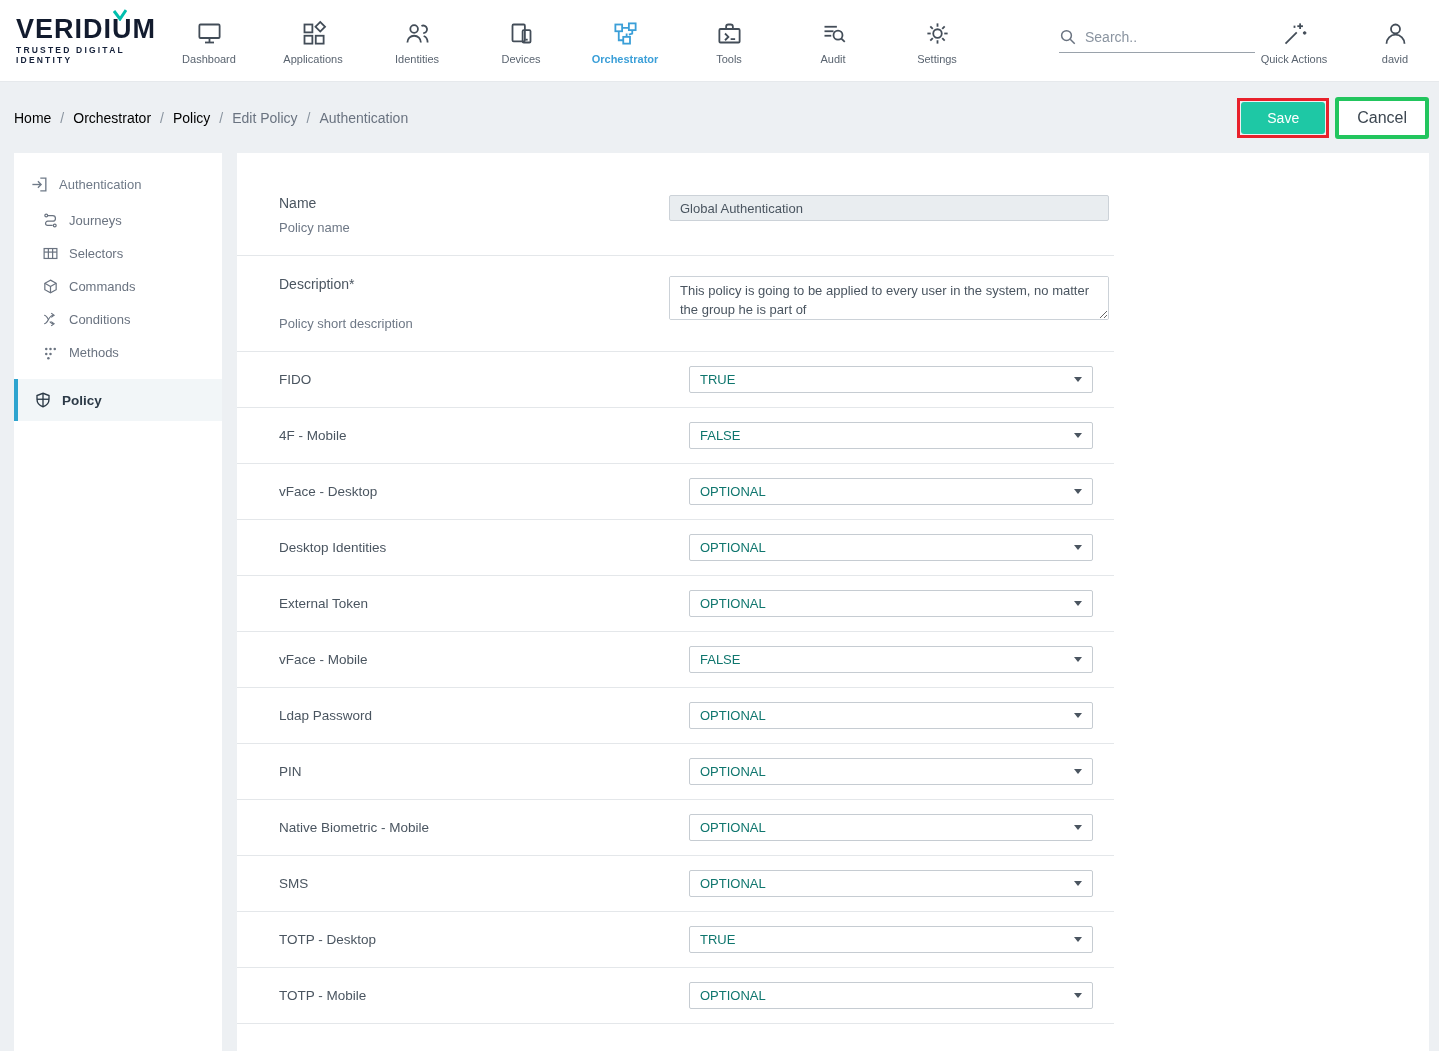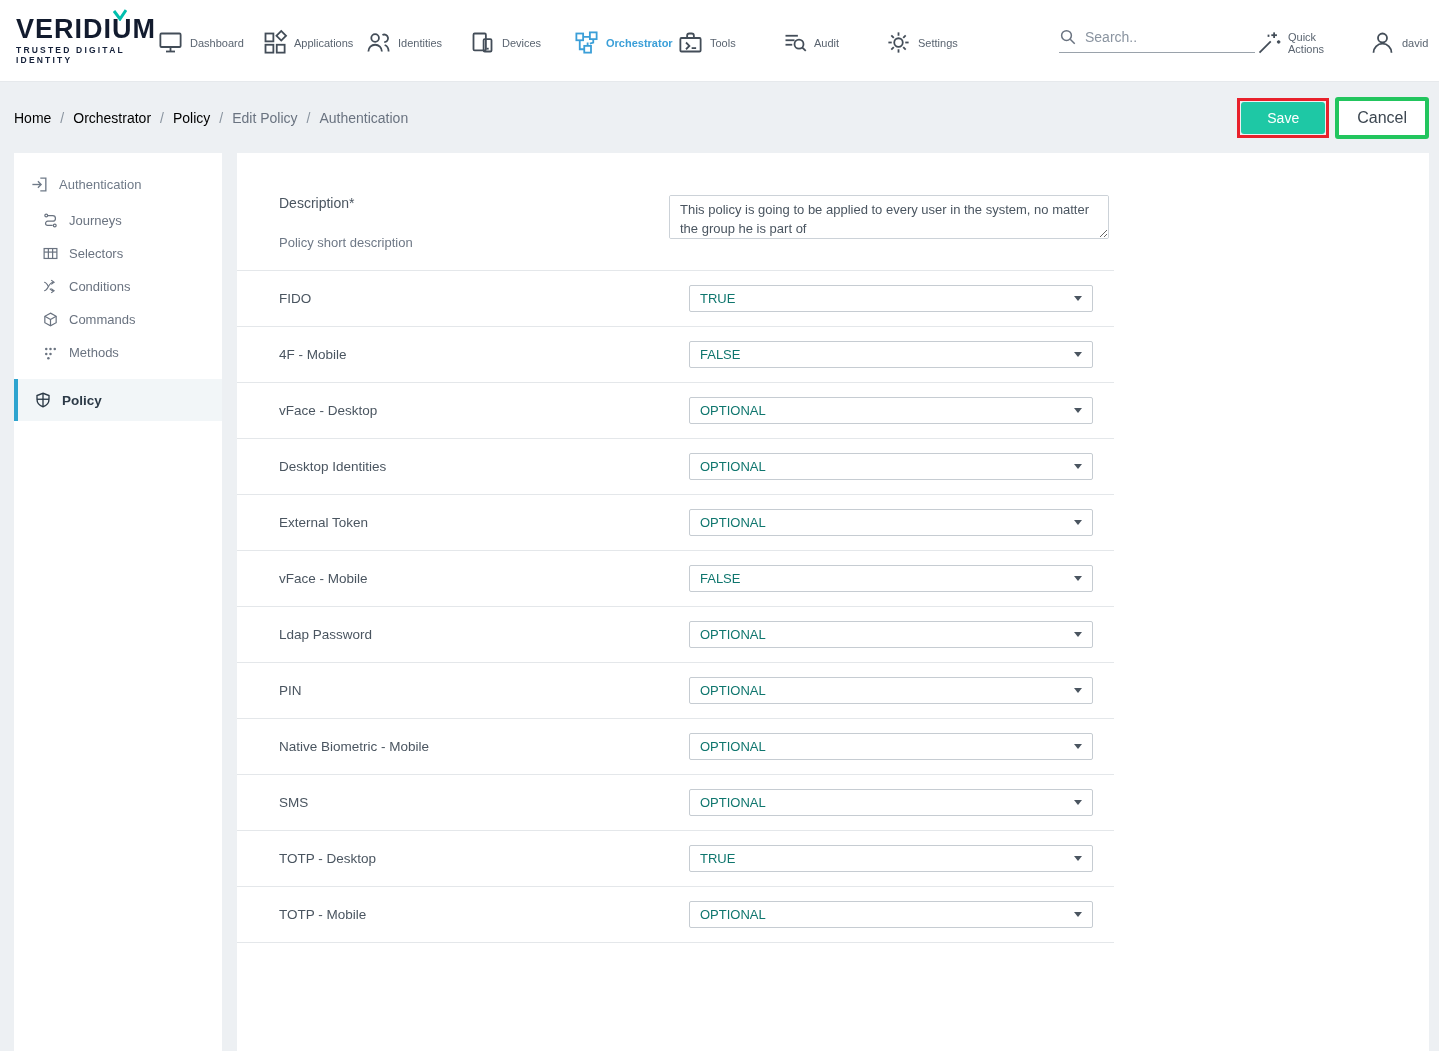--- a/index.html
+++ b/index.html
@@ -5,21 +5,21 @@
   * { margin:0; padding:0; box-sizing:border-box; }
   html,body { width:1439px; height:1051px; background:#edf0f3; font-family:"Liberation Sans", sans-serif; overflow:hidden; }
 
   
   .topbar { height:82px; background:#fff; display:flex; align-items:center; border-bottom:1px solid #e6e9ec; }
   .logo { width:218px; padding-left:16px; }
   .logo-name { font-size:27px; font-weight:bold; color:#121b2e; letter-spacing:1px; position:relative; line-height:1; }
   .logo-check { position:absolute; left:97px; top:-7px; color:#00bfae; }
   .logo-tagline { font-size:8.5px; letter-spacing:2.2px; color:#15213a; margin-top:2px; font-weight:bold; }
   .nav { display:flex; }
-  .nav-item { width:104px; display:flex; flex-direction:row; align-items:center; gap:6px; color:#434d58; cursor:pointer; padding-top:4px; }
+  .nav-item { width:104px; display:flex; flex-direction:column; align-items:center; gap:6px; color:#434d58; cursor:pointer; padding-top:4px; }
   .nav-item .nav-label { font-size:11px; color:#5a6470; }
   .nav-item.active { color:#3b9fd8; }
   .nav-item.active .nav-label { color:#3b9fd8; font-weight:bold; }
   .icon { display:inline-flex; }
   .searchbox { margin-left:70px; width:218px; display:flex; align-items:center; gap:8px; border-bottom:1px solid #9aa2ab; padding-bottom:6px; color:#6a7380; }
   .searchbox input { border:none; outline:none; font-size:14px; color:#555; width:170px; background:transparent; font-family:inherit; }
   .searchbox input::placeholder { color:#8a94a0; }
   .topbar-right { margin-left:auto; display:flex; gap:36px; padding-right:18px; }
 
   
@@ -253,37 +253,37 @@
             <line x1="3" y1="10" x2="21" y2="10"></line>
             <line x1="9" y1="5" x2="9" y2="19"></line>
             <line x1="15" y1="5" x2="15" y2="19"></line>
           </svg>
       </span>
       <span>Selectors</span>
     </div>
     <div class="side-item">
       <span class="icon">
         <svg width="17" height="17" viewBox="0 0 24 24" fill="none" stroke="currentColor" stroke-width="1.7">
+            <path d="M12 3l8 4.5v9L12 21l-8-4.5v-9z"></path>
+            <path d="M12 12l8-4.5M12 12L4 7.5M12 12v9"></path>
+          </svg>
+      </span>
+      <span>Commands</span>
+    </div>
+    <div class="side-item">
+      <span class="icon">
+        <svg width="17" height="17" viewBox="0 0 24 24" fill="none" stroke="currentColor" stroke-width="1.7">
             <path d="M3 18c6 0 6-12 13-12"></path>
             <path d="M3 6c3 0 4.5 3 6 6"></path>
             <polyline points="13,3 17,6 13,9"></polyline>
             <path d="M11 15c1.5 2 3 3 5 3"></path>
             <polyline points="13,21 17,18 13,15"></polyline>
           </svg>
       </span>
       <span>Conditions</span>
-    </div>
-    <div class="side-item">
-      <span class="icon">
-        <svg width="17" height="17" viewBox="0 0 24 24" fill="none" stroke="currentColor" stroke-width="1.7">
-            <path d="M12 3l8 4.5v9L12 21l-8-4.5v-9z"></path>
-            <path d="M12 12l8-4.5M12 12L4 7.5M12 12v9"></path>
-          </svg>
-      </span>
-      <span>Commands</span>
     </div>
     <div class="side-item">
       <span class="icon">
         <svg width="17" height="17" viewBox="0 0 24 24" fill="currentColor">
             <circle cx="6" cy="7" r="1.8"></circle>
             <circle cx="12" cy="7" r="1.8"></circle>
             <circle cx="18" cy="7" r="1.8"></circle>
             <circle cx="6" cy="14" r="1.8"></circle>
             <circle cx="12" cy="14" r="1.8"></circle>
             <circle cx="9" cy="20" r="1.8"></circle>
@@ -299,20 +299,27 @@
             <line x1="12" y1="3" x2="12" y2="21"></line>
           </svg>
       </span>
       <span>Policy</span>
     </div>
   </div>
 
   <div class="main">
     <div class="form">
 
+      <div class="form-row tall">
+        <div class="label-block">
+          <div class="label-main">Name</div>
+          <div class="label-sub">Policy name</div>
+        </div>
+        <input class="name-input" type="text" readonly="" value="Global Authentication" style="">
+      </div>
 
       <div class="form-row tall">
         <div class="label-block">
           <div class="label-main">Description*</div>
           <div class="label-sub" style="margin-top:24px">Policy short description</div>
         </div>
         <textarea class="desc-area" style="">This policy is going to be applied to every user in the system, no matter the group he is part of</textarea>
       </div>
 
       <div class="form-row compact">

